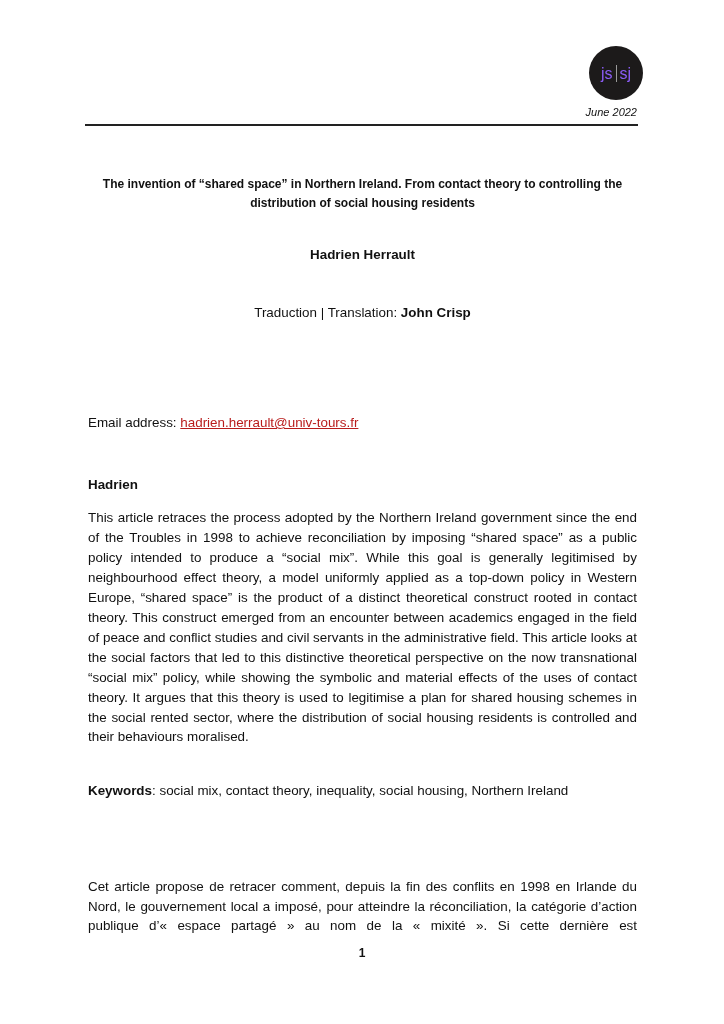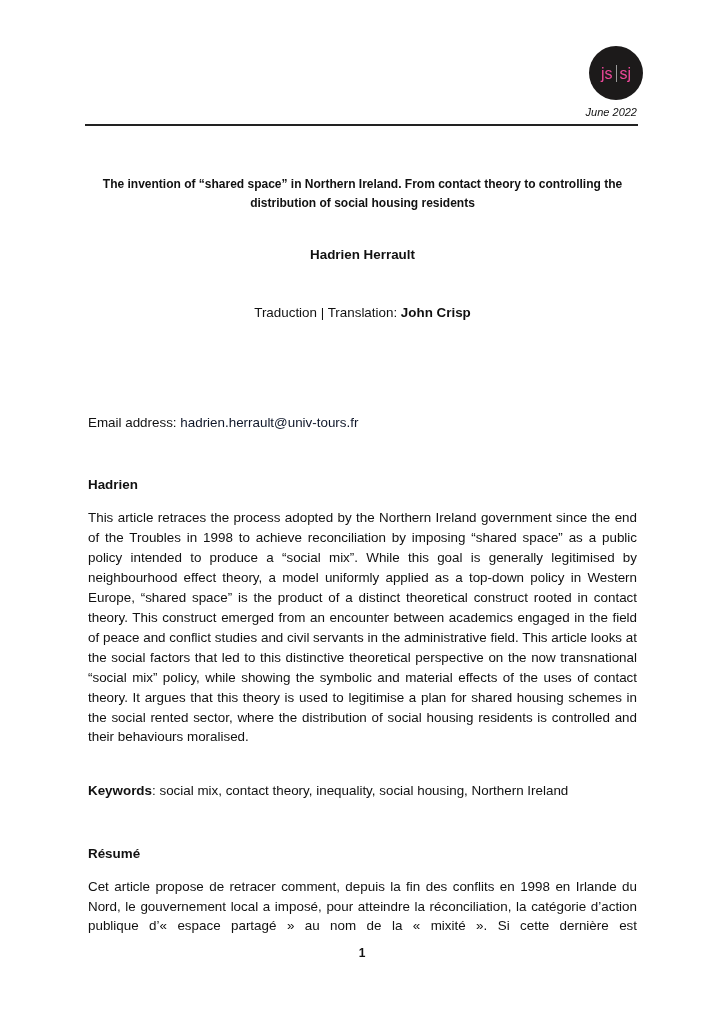--- a/index.html
+++ b/index.html
@@ -27,21 +27,21 @@
     top: 46px;
     width: 54px;
     height: 54px;
     border-radius: 50%;
     background: #1c1a1a;
     display: flex;
     align-items: center;
     justify-content: center;
   }
   .logo-text {
-    color: #ec4899;
+    color: #8b5cf6;
     font-size: 16px;
     letter-spacing: 0px;
     display: flex;
     align-items: center;
     gap: 3px;
     margin-top: 1px;
   }
   .logo-sep {
     display: inline-block;
     width: 1px;
@@ -88,21 +88,22 @@
     text-align: justify;
     text-align-last: left;
   }
   .affiliation .l1 {
     display: block;
     text-align: justify;
     text-align-last: justify;
   }
   .email { top: 413px; }
   .email a {
-    color: #0f172a;
+    color: #b91c1c;
+    text-decoration: underline;
   }
   .h-abstract { top: 475px; font-weight: bold; }
   .abstract {
     top: 508px;
     text-align: justify;
     line-height: 19.95px;
   }
   .keywords { top: 781px; }
   .h-resume { top: 844px; font-weight: bold; }
   .resume {
@@ -150,17 +151,16 @@
     <span>Email address: </span><a>hadrien.herrault@univ-tours.fr</a>
   </div>
 
   <div class="block h-abstract">Hadrien</div>
   <div class="block abstract">This article retraces the process adopted by the Northern Ireland government since the end of the Troubles in 1998 to achieve reconciliation by imposing “shared space” as a public policy intended to produce a “social mix”. While this goal is generally legitimised by neighbourhood effect theory, a model uniformly applied as a top-down policy in Western Europe, “shared space” is the product of a distinct theoretical construct rooted in contact theory. This construct emerged from an encounter between academics engaged in the field of peace and conflict studies and civil servants in the administrative field. This article looks at the social factors that led to this distinctive theoretical perspective on the now transnational “social mix” policy, while showing the symbolic and material effects of the uses of contact theory. It argues that this theory is used to legitimise a plan for shared housing schemes in the social rented sector, where the distribution of social housing residents is controlled and their behaviours moralised.</div>
 
   <div class="block keywords">
     <span class="bold">Keywords</span><span>: social mix, contact theory, inequality, social housing, Northern Ireland</span>
   </div>
 
-  <div class="block h-resume">Résumé</div>
   <div class="block resume">Cet article propose de retracer comment, depuis la fin des conflits en 1998 en Irlande du Nord, le gouvernement local a imposé, pour atteindre la réconciliation, la catégorie d’action publique d’« espace partagé » au nom de la « mixité ». Si cette dernière est</div>
 
   <div class="pagenum">1</div>
 </div>
 
 </body></html>

